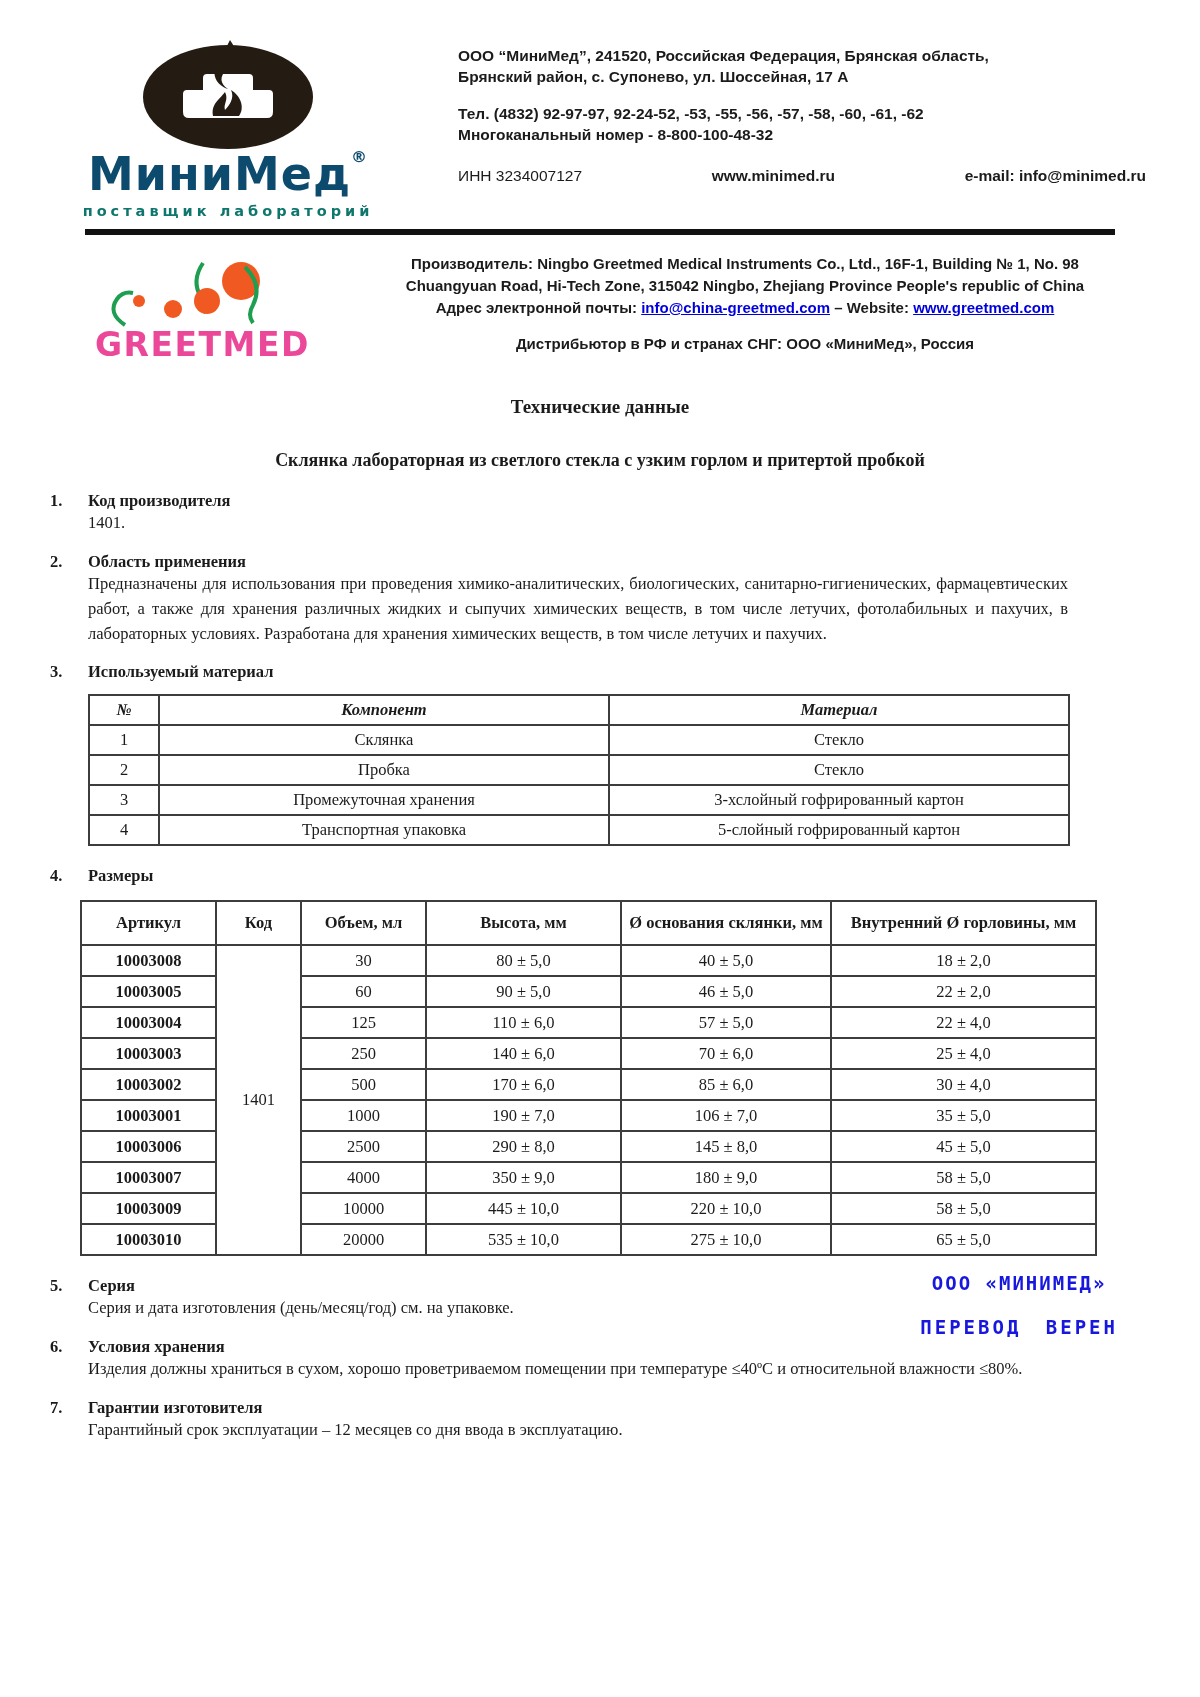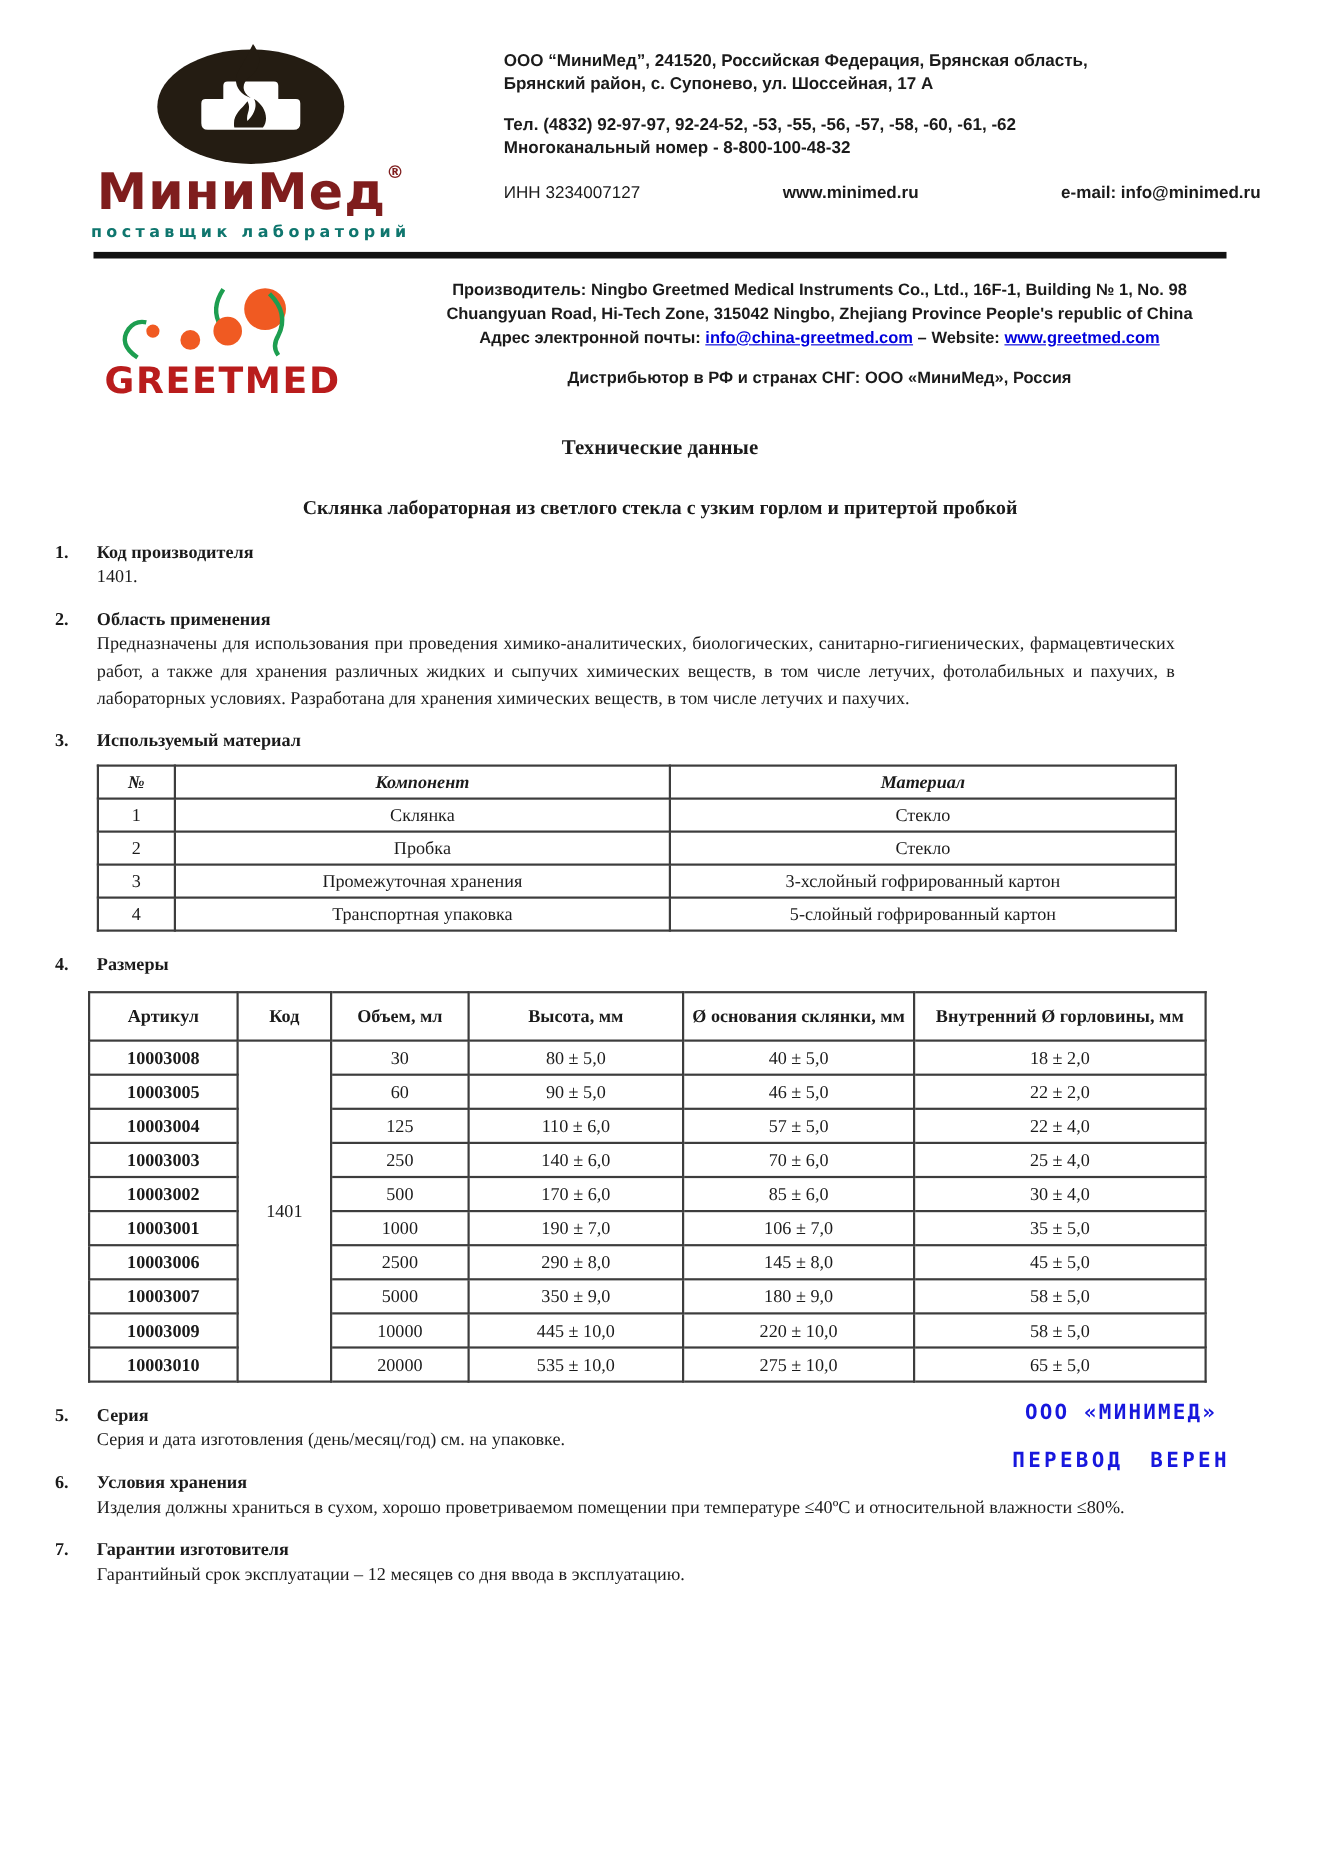--- a/index.html
+++ b/index.html
@@ -18,21 +18,21 @@
   
   .hdr { display: flex; }
   .hdr-left { width: 350px; padding-left: 28px; }
   .minimed-logo { text-align: center; width: 300px; }
   .minimed-logo svg { display: block; margin: 0 auto; }
   .brand-line {
     font-family: "DejaVu Sans", sans-serif;
     font-weight: 900;
     font-size: 46px;
     letter-spacing: 1px;
-    color: #7f1d1d;
+    color: #0c4a6e;
     line-height: 0.9;
     margin-top: -6px;
   }
   .brand-line sup { font-size: 16px; vertical-align: 28px; }
   .brand-tagline {
     font-family: "DejaVu Sans", sans-serif;
     font-weight: bold;
     font-size: 14.5px;
     letter-spacing: 4px;
     color: #0f766e;
@@ -60,21 +60,21 @@
   }
 
   
   .mfr { display: flex; padding: 12px 0 6px 0; }
   .mfr-left { width: 300px; padding-left: 45px; padding-top: 8px; }
   .greetmed-text {
     font-family: "DejaVu Sans", sans-serif;
     font-weight: bold;
     font-size: 33px;
     letter-spacing: 1.5px;
-    color: #b91c1c;
+    color: #ec4899;
     margin-top: -12px;
   }
   .mfr-right {
     flex: 1;
     text-align: center;
     font-family: "Liberation Sans", sans-serif;
     font-size: 15px;
     font-weight: bold;
     line-height: 1.45;
     padding-top: 6px;
@@ -353,21 +353,21 @@
               </tr>
               <tr>
                 <td class="article">10003006</td>
                 <td>2500</td>
                 <td>290 ± 8,0</td>
                 <td>145 ±  8,0</td>
                 <td>45 ± 5,0</td>
               </tr>
               <tr>
                 <td class="article">10003007</td>
-                <td>5000</td>
+                <td>4000</td>
                 <td>350 ± 9,0</td>
                 <td>180 ± 9,0</td>
                 <td>58 ± 5,0</td>
               </tr>
               <tr>
                 <td class="article">10003009</td>
                 <td>10000</td>
                 <td>445 ± 10,0</td>
                 <td>220 ± 10,0</td>
                 <td>58 ± 5,0</td>

